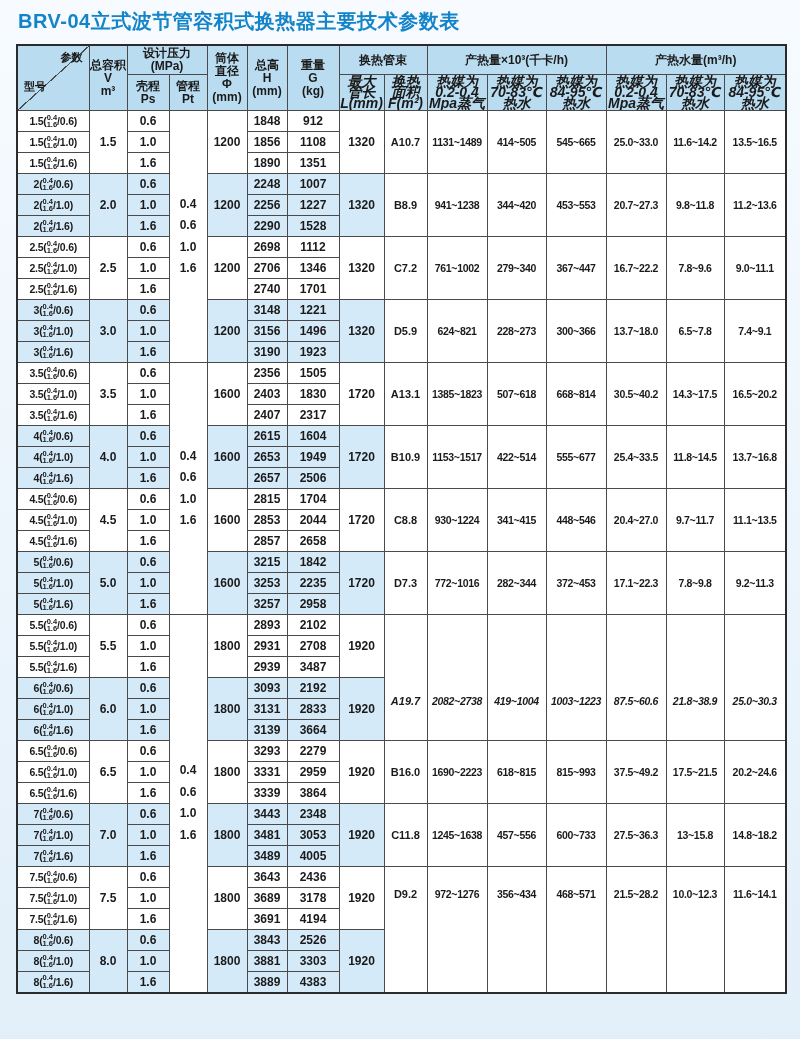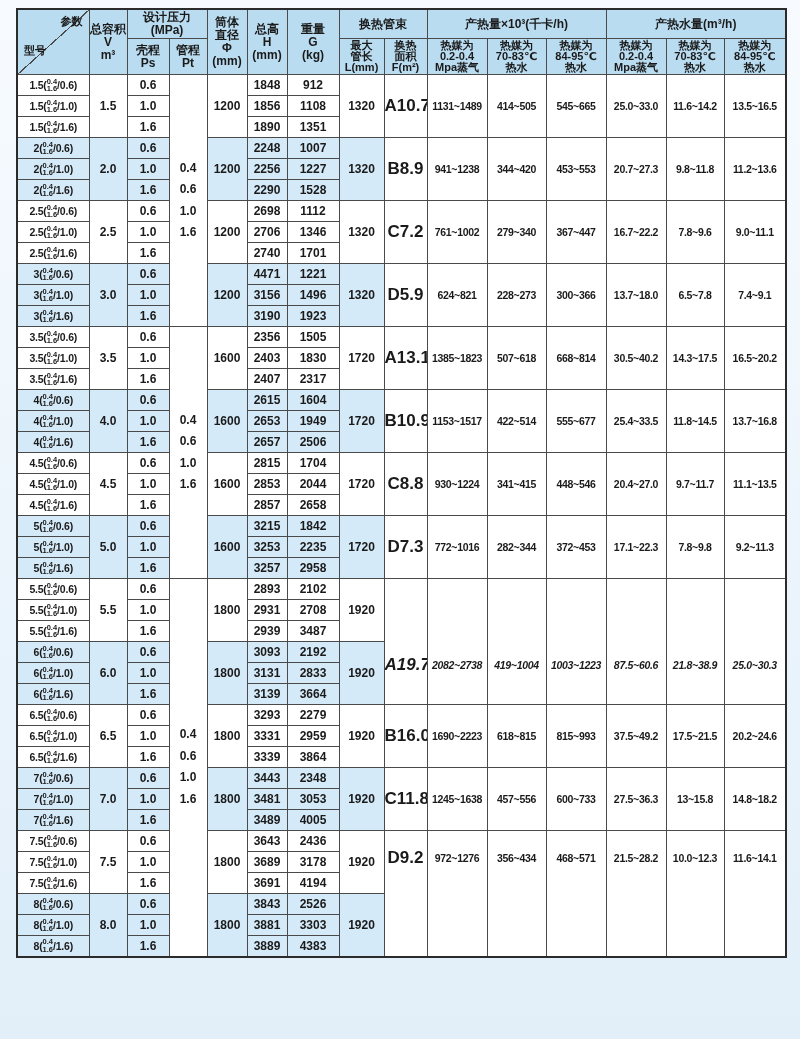--- a/index.html
+++ b/index.html
@@ -24,29 +24,29 @@
     border-collapse:collapse;table-layout:fixed;width:771px;
     border:2px solid #2b2b2b;
   }
   th,td{
     border:1px solid var(--border);
     text-align:center;vertical-align:middle;
     padding:0;overflow:hidden;
     font-weight:bold;color:var(--text);
   }
   th{background:var(--header-bg);font-size:12px;line-height:13px;padding:1px 0;}
-  th.small{font-size:11px;line-height:11px;}
+  th.small{font-size:14px;line-height:11px;font-style:italic;}
   .pre{white-space:pre-line;margin-left:20px;}
   thead tr:nth-child(1){height:26px;}
   thead tr:nth-child(2){height:36px;}
   tbody tr{height:21px;}
   td{font-size:12px;background:#fff;}
   td.gbg{background:var(--alt-bg);}
   td.c-model{font-size:10.5px;letter-spacing:-0.2px;}
-  td.c-area{font-size:17px;}
+  td.c-area{font-size:11px;}
   td.range{font-size:10.5px;letter-spacing:-0.3px;}
   td.pt{font-size:12px;line-height:21.5px;background:#fff;}
   td.low{padding-top:46px;font-style:italic;}
   td.high{padding-bottom:70px;}
   .frac{display:inline-flex;flex-direction:column;vertical-align:middle;
         font-size:7.5px;line-height:7.5px;letter-spacing:0;}
   .mpre,.msuf{display:inline-block;vertical-align:middle;}
   th.corner{
     position:relative;
     background-image:linear-gradient(to bottom right,
@@ -54,20 +54,21 @@
     background-color:var(--header-bg);
     text-align:center;
   }
   .c-top{position:absolute;top:5px;right:6px;font-size:11px;}
   .c-bot{position:absolute;bottom:17px;left:6px;font-size:11px;}
 </style>
 </head>
 <body>
 
 <div class="page">
+  <h1 class="title">BRV-04立式波节管容积式换热器主要技术参数表</h1>
 
   <table>
     <colgroup>
       <col style="width:72px">
         <col style="width:38px">
         <col style="width:42px">
       <col style="width:38px">
         <col style="width:40px">
         <col style="width:40px">
       <col style="width:52px">
@@ -252,21 +253,21 @@
           <td>1701</td>
         </tr>
         <tr>
           <td class="c-model gbg"><span class="mpre">3(</span><span class="frac">
               <span>0.4</span>
               <span>1.6</span>
             </span><span class="msuf">/0.6)</span></td>
           <td class="gbg" rowspan="3">3.0</td>
           <td class="gbg">0.6</td>
           <td class="gbg" rowspan="3">1200</td>
-          <td class="gbg">4471</td>
+          <td class="gbg">3148</td>
           <td class="gbg">1221</td>
           <td class="gbg" rowspan="3">1320</td>
           <td class="c-area" rowspan="3">D5.9</td>
           <td class="range" rowspan="3">624~821</td>
           <td class="range" rowspan="3">228~273</td>
           <td class="range" rowspan="3">300~366</td>
           <td class="range" rowspan="3">13.7~18.0</td>
           <td class="range" rowspan="3">6.5~7.8</td>
           <td class="range" rowspan="3">7.4~9.1</td>
         </tr>

